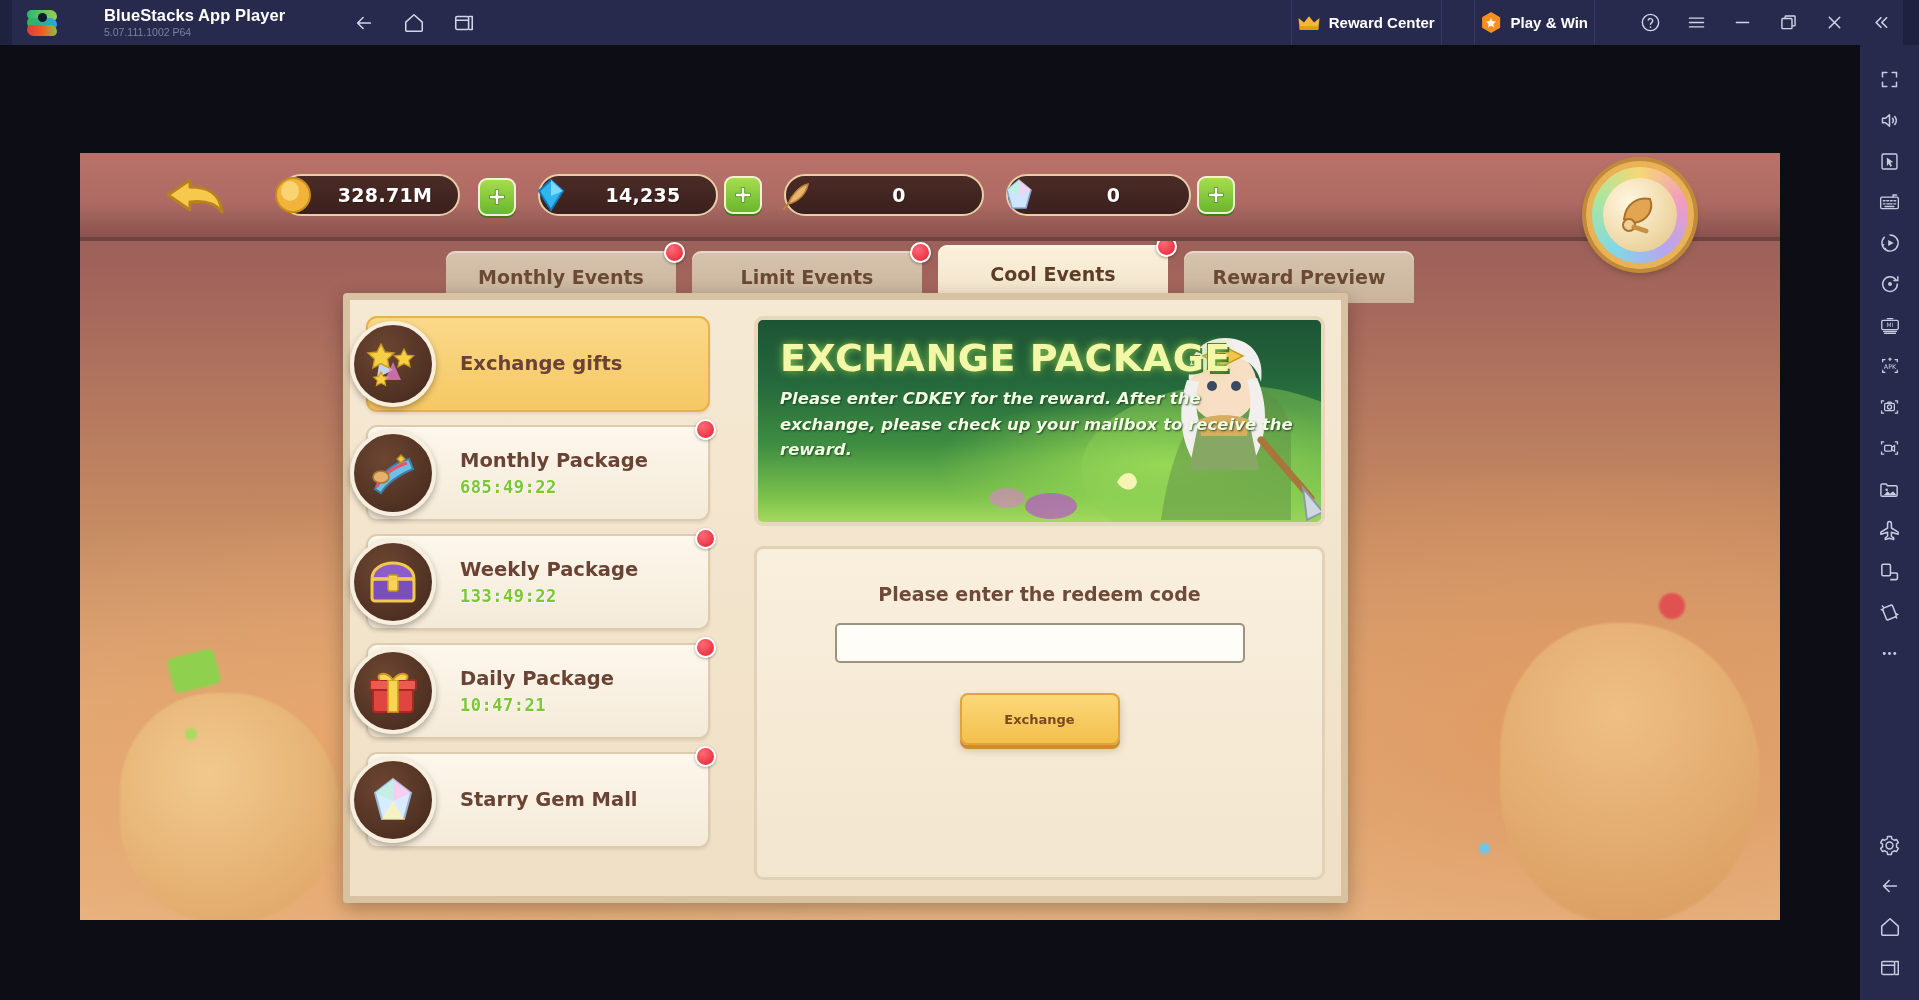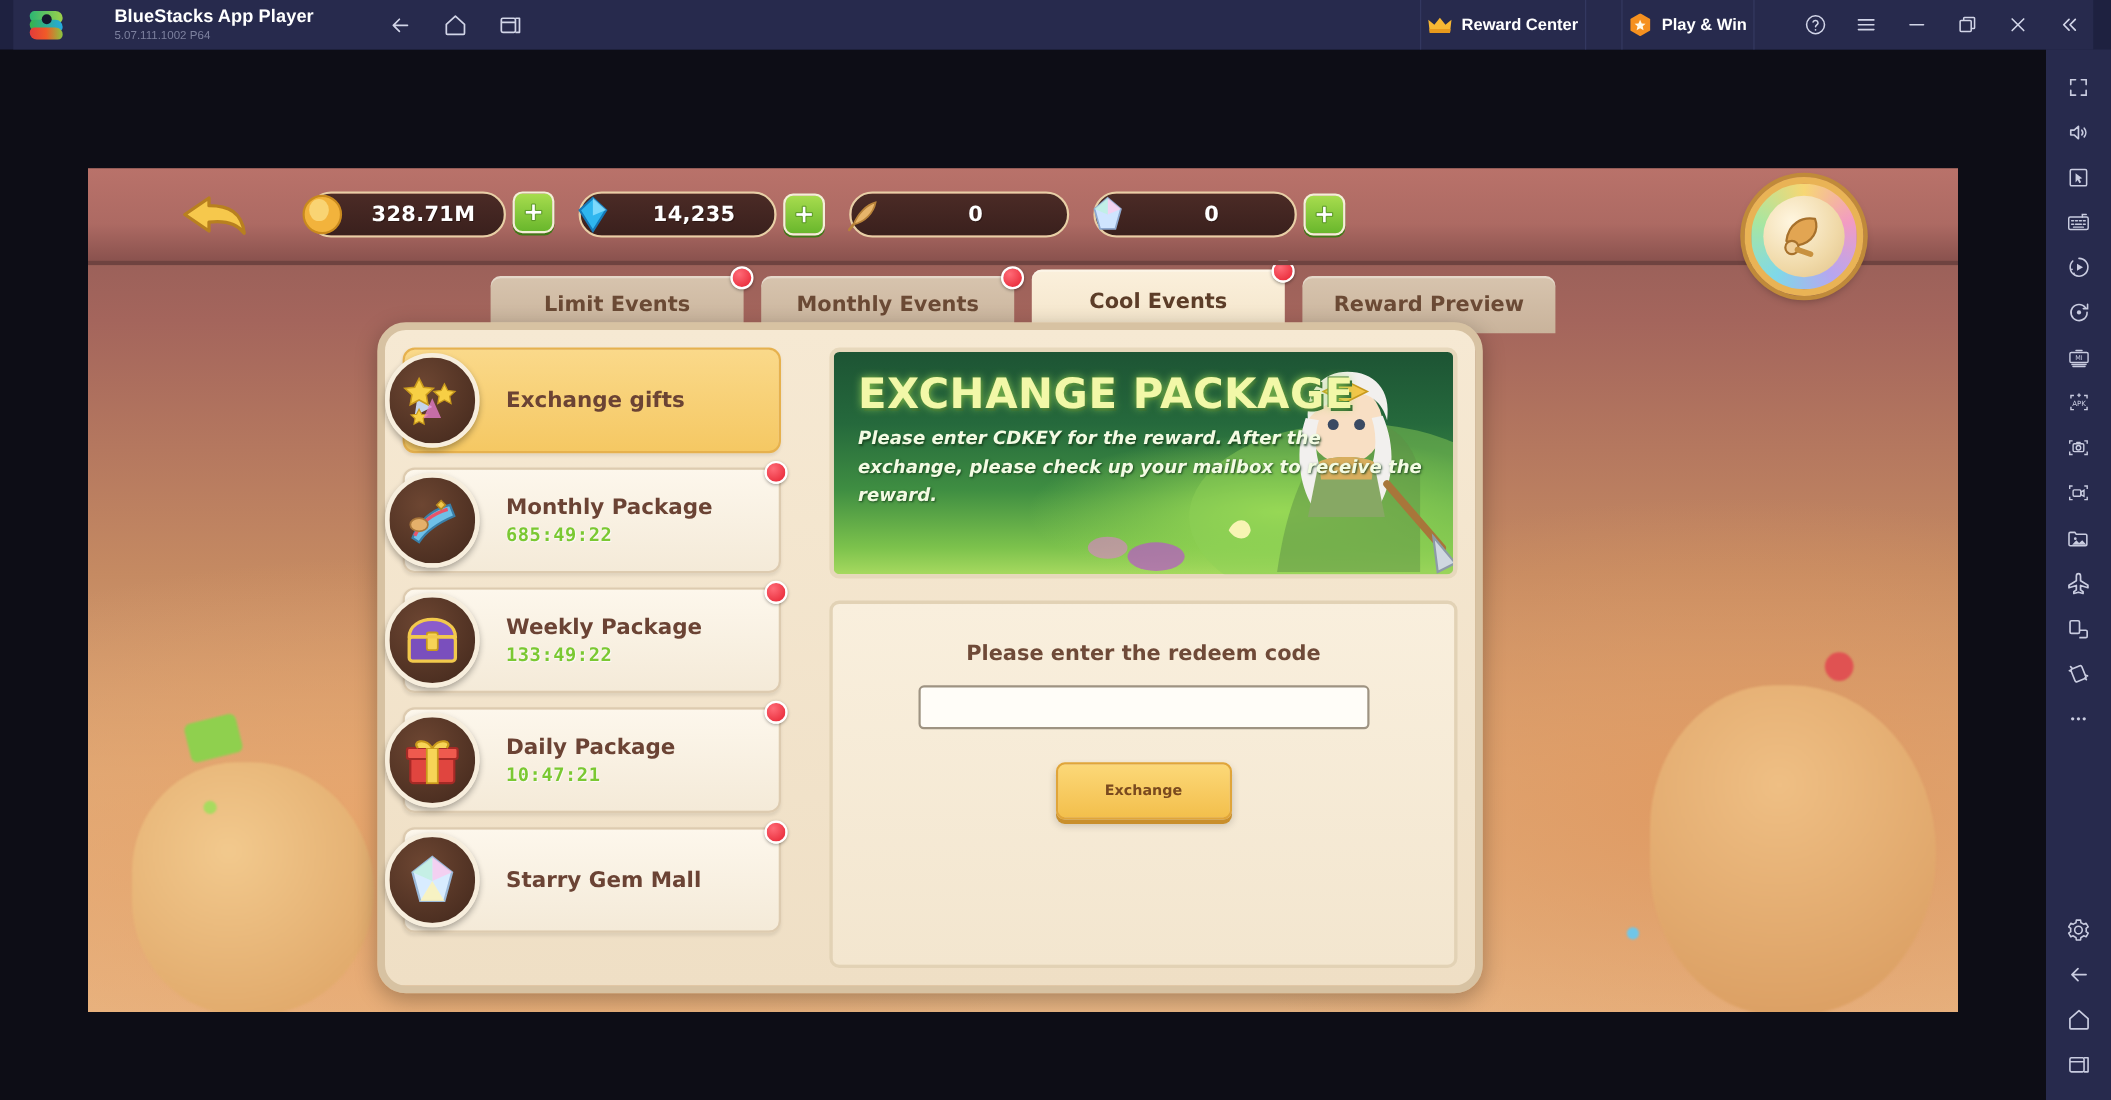--- a/index.html
+++ b/index.html
@@ -181,21 +181,21 @@
     border: 2.5px solid #fff;
     box-shadow: 0 1px 3px rgba(0,0,0,.4);
   }
 
   
   .panel {
     position: absolute; top: 140px; left: 263px;
     width: 1005px; height: 610px;
     background: linear-gradient(180deg,#f6e9d3,#efdfc5);
     border: 7px solid #d7c2a2;
-    border-radius: 26px;
+    border-radius: 4px;
     box-shadow: 0 6px 20px rgba(0,0,0,.28);
     display: flex; padding: 16px;
     z-index: 8;
   }
   .pkg-list { width: 348px; display: flex; flex-direction: column; gap: 13px; padding-right: 4px; }
   .pkg {
     position: relative; height: 96px;
     background: linear-gradient(180deg,#fdf7ec,#f4ead8);
     border: 2px solid #ddcbb0; border-radius: 11px;
     display: flex; align-items: center;
@@ -394,21 +394,21 @@
 
       <div class="topbar">
         <div class="backarrow">
           <svg width="68" height="48" viewBox="0 0 68 48">
             <path d="M30 9 L8 24 L30 39 L30 31 C46 29 56 33 62 41 C60 22 48 16 30 16 Z" fill="#f6c84c" stroke="#b8801f" stroke-width="3" stroke-linejoin="round"></path>
           </svg>
         </div>
 
         <div class="cur-group">
 
-          <div style="display:flex;align-items:flex-start;">
+          <div style="display:flex;align-items:flex-end;gap:12px;">
             <div class="cur wide">
               <div class="cur-icon">
                 <svg width="40" height="40" viewBox="0 0 40 40">
                   <circle cx="20" cy="20" r="17" fill="#f2b33c" stroke="#c98a1e" stroke-width="2"></circle>
                   <ellipse cx="17" cy="16" rx="9" ry="10" fill="#fad97c" opacity=".85"></ellipse>
                 </svg>
               </div>
               <span class="cur-val">328.71M</span>
             </div>
             <div class="plusbtn">
@@ -472,25 +472,25 @@
               <path d="M12 30 C14 14 26 8 38 10 C42 20 36 32 22 34 Z" fill="#e2a552" stroke="#a7712c" stroke-width="2"></path>
               <circle cx="17" cy="36" r="6" fill="#f0cf9a" stroke="#a7712c" stroke-width="2"></circle>
               <path d="M22 38 L34 42" stroke="#c8913f" stroke-width="5" stroke-linecap="round"></path>
             </svg>
           </div>
         </div>
       </div>
 
       <div class="tabs">
         <div class="tab">
+          <span class="tab-label">Monthly Events</span>
+          <span class="tabdot"></span>
+        </div>
+        <div class="tab">
           <span class="tab-label">Limit Events</span>
-          <span class="tabdot"></span>
-        </div>
-        <div class="tab">
-          <span class="tab-label">Monthly Events</span>
           <span class="tabdot"></span>
         </div>
         <div class="tab active">
           <span class="tab-label">Cool Events</span>
           <span class="tabdot"></span>
         </div>
         <div class="tab">
           <span class="tab-label">Reward Preview</span>
         </div>
       </div>

